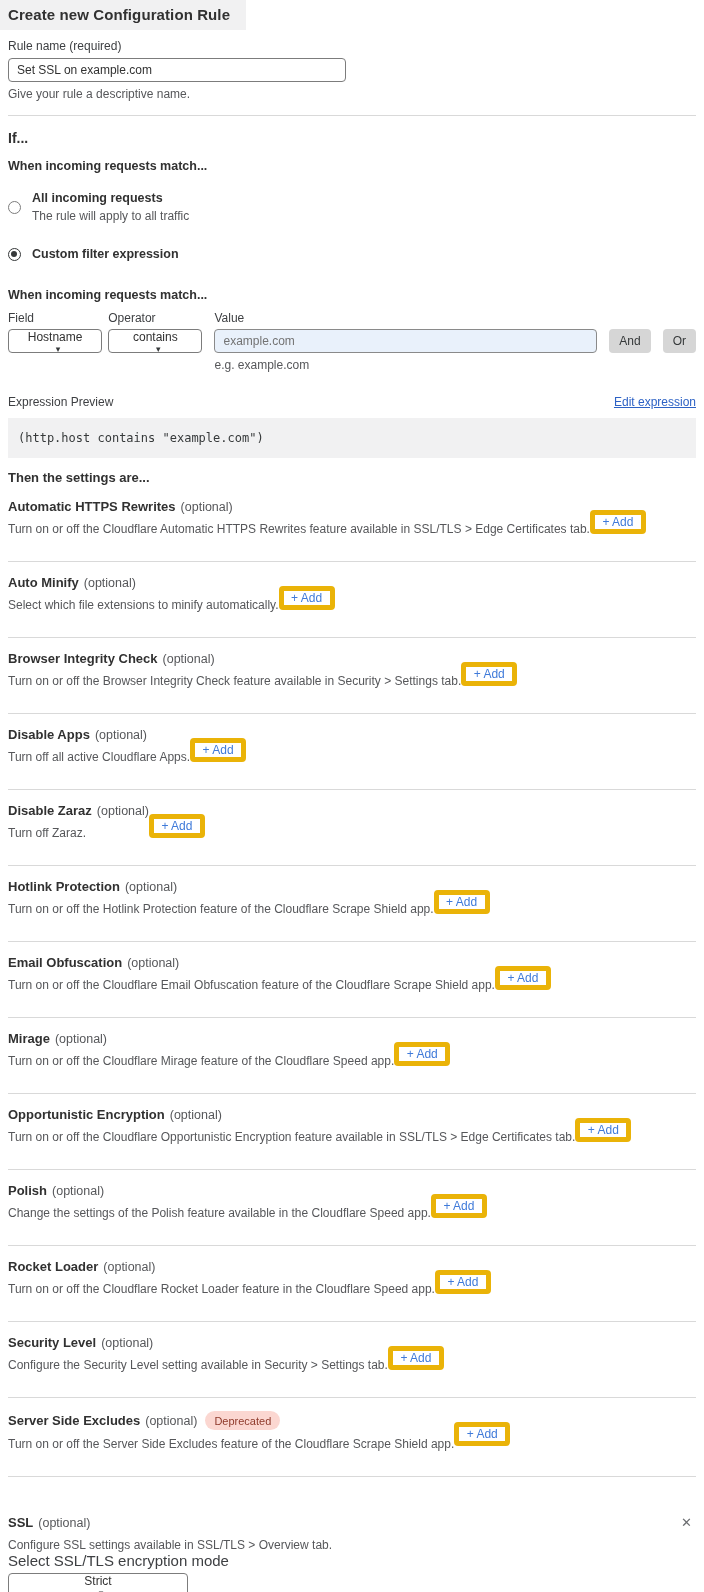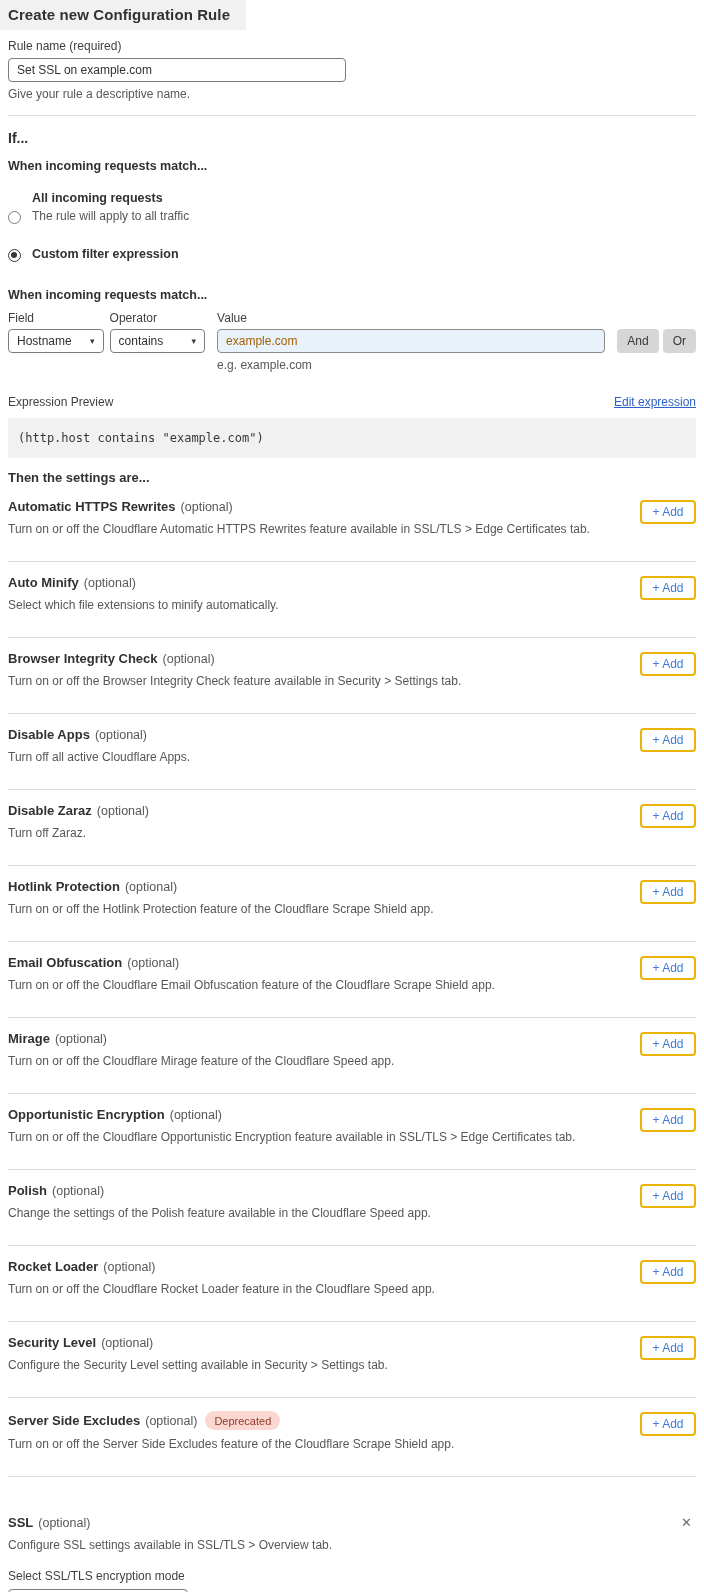--- a/index.html
+++ b/index.html
@@ -49,21 +49,21 @@
     border: none;
     border-top: 1px solid #d9d9d9;
     margin-top: 14px;
   }
 
   h2.if-heading { font-size: 14px; font-weight: 700; margin-top: 14px; line-height: 17px; }
   h3.sub-heading { font-size: 12.5px; font-weight: 700; margin-top: 12px; line-height: 15px; }
 
   
   .radio-group { margin-top: 16px; }
-  .radio-item { display: flex; align-items: flex-end; gap: 11px; cursor: default; }
+  .radio-item { display: flex; align-items: center; gap: 11px; cursor: default; }
   .radio-item + .radio-item { margin-top: 22px; }
   .radio-circle {
     flex: 0 0 auto;
     width: 13px; height: 13px;
     border: 1.5px solid #7c7c7c;
     border-radius: 50%;
     margin-top: 1px;
     position: relative;
     background: #fff;
   }
@@ -85,38 +85,39 @@
   .select {
     height: 24px;
     border: 1px solid #7c7c7c;
     border-radius: 4px;
     background: #fff;
     display: flex; align-items: center; justify-content: space-between;
     padding: 0 8px;
     font-size: 12px;
     color: #313131;
     cursor: pointer;
+    flex-direction: column;
   }
   .caret { font-size: 9px; color: #36393a; margin-left: 6px; }
   .field-col { width: 96px; margin-right: 6px; }
   .op-col { width: 96px; margin-right: 12px; }
   .value-col { width: 390px; margin-right: 12px; }
   .value-input {
     width: 100%; height: 24px;
     border: 1px solid #8a8a8a;
     border-radius: 4px;
     background: #e9f1fb;
     padding: 0 8px;
     font-family: "Liberation Sans", sans-serif;
     font-size: 12px;
-    color: #a16207;
+    color: #737373;
     outline: none;
   }
   .value-hint { font-size: 12px; color: #56575a; margin-top: 5px; line-height: 14px; }
-  .andor-group { display: flex; gap: 4px; margin-top: 18px; }
+  .andor-group { display: flex; gap: 12px; margin-top: 18px; }
   .andor-btn {
     border: none;
     background: #d6d6d6;
     border-radius: 4px;
     font-family: "Liberation Sans", sans-serif;
     font-size: 12px;
     color: #36393a;
     padding: 5px 10px;
     cursor: pointer;
   }
@@ -140,56 +141,56 @@
     font-family: "DejaVu Sans Mono", monospace;
     font-size: 12px;
     color: #36393a;
   }
 
   h3.then-heading { font-size: 13px; font-weight: 700; margin-top: 12px; line-height: 16px; }
 
   
   .setting-row {
     display: flex;
-    justify-content: space-between;
+    justify-content: flex-start;
     align-items: flex-start;
     padding: 13px 0 24px 0;
     border-bottom: 1px solid #d9d9d9;
   }
   .setting-title-line { display: flex; align-items: center; line-height: 16px; }
   .setting-name { font-size: 13px; font-weight: 700; color: #313131; }
   .setting-optional { font-size: 12.5px; color: #56575a; margin-left: 5px; }
   .deprecated-badge {
     margin-left: 8px;
     background: #fbd7d1;
     color: #8f3a2b;
     font-size: 11px;
     padding: 4px 9px 3px 9px;
     border-radius: 10px;
     line-height: 12px;
   }
   .setting-desc { font-size: 12px; color: #56575a; margin-top: 7px; line-height: 15px; }
   .add-btn {
     flex: 0 0 auto;
-    margin-top: 1px;
+    margin-top: 11px;
     width: 56px; height: 24px;
     background: #ffffff;
-    border: 2px solid #eab308;
+    border: 5px solid #eab308;
     border-radius: 4px;
     color: #3f7ad9;
     font-family: "Liberation Sans", sans-serif;
     font-size: 12px;
     cursor: pointer;
   }
 
   
   .ssl-row { padding: 13px 0 10px 0; }
   .ssl-header { display: flex; justify-content: space-between; align-items: flex-start; margin-top: 25px; }
   .close-icon { font-size: 13px; color: #6b6d70; cursor: pointer; line-height: 16px; padding: 0 4px; }
-  .ssl-select-label { font-size: 12px; color: #3d3f42; margin-top: 16px; line-height: 15px; }
+  .ssl-select-label { font-size: 15px; color: #3d3f42; line-height: 15px; }
   .ssl-select { width: 180px; margin-top: 5px; }
 </style>
 </head>
 <body>
 
 <div class="page">
 
   <div class="title-bar">
     <h1>Create new Configuration Rule</h1>
   </div>

